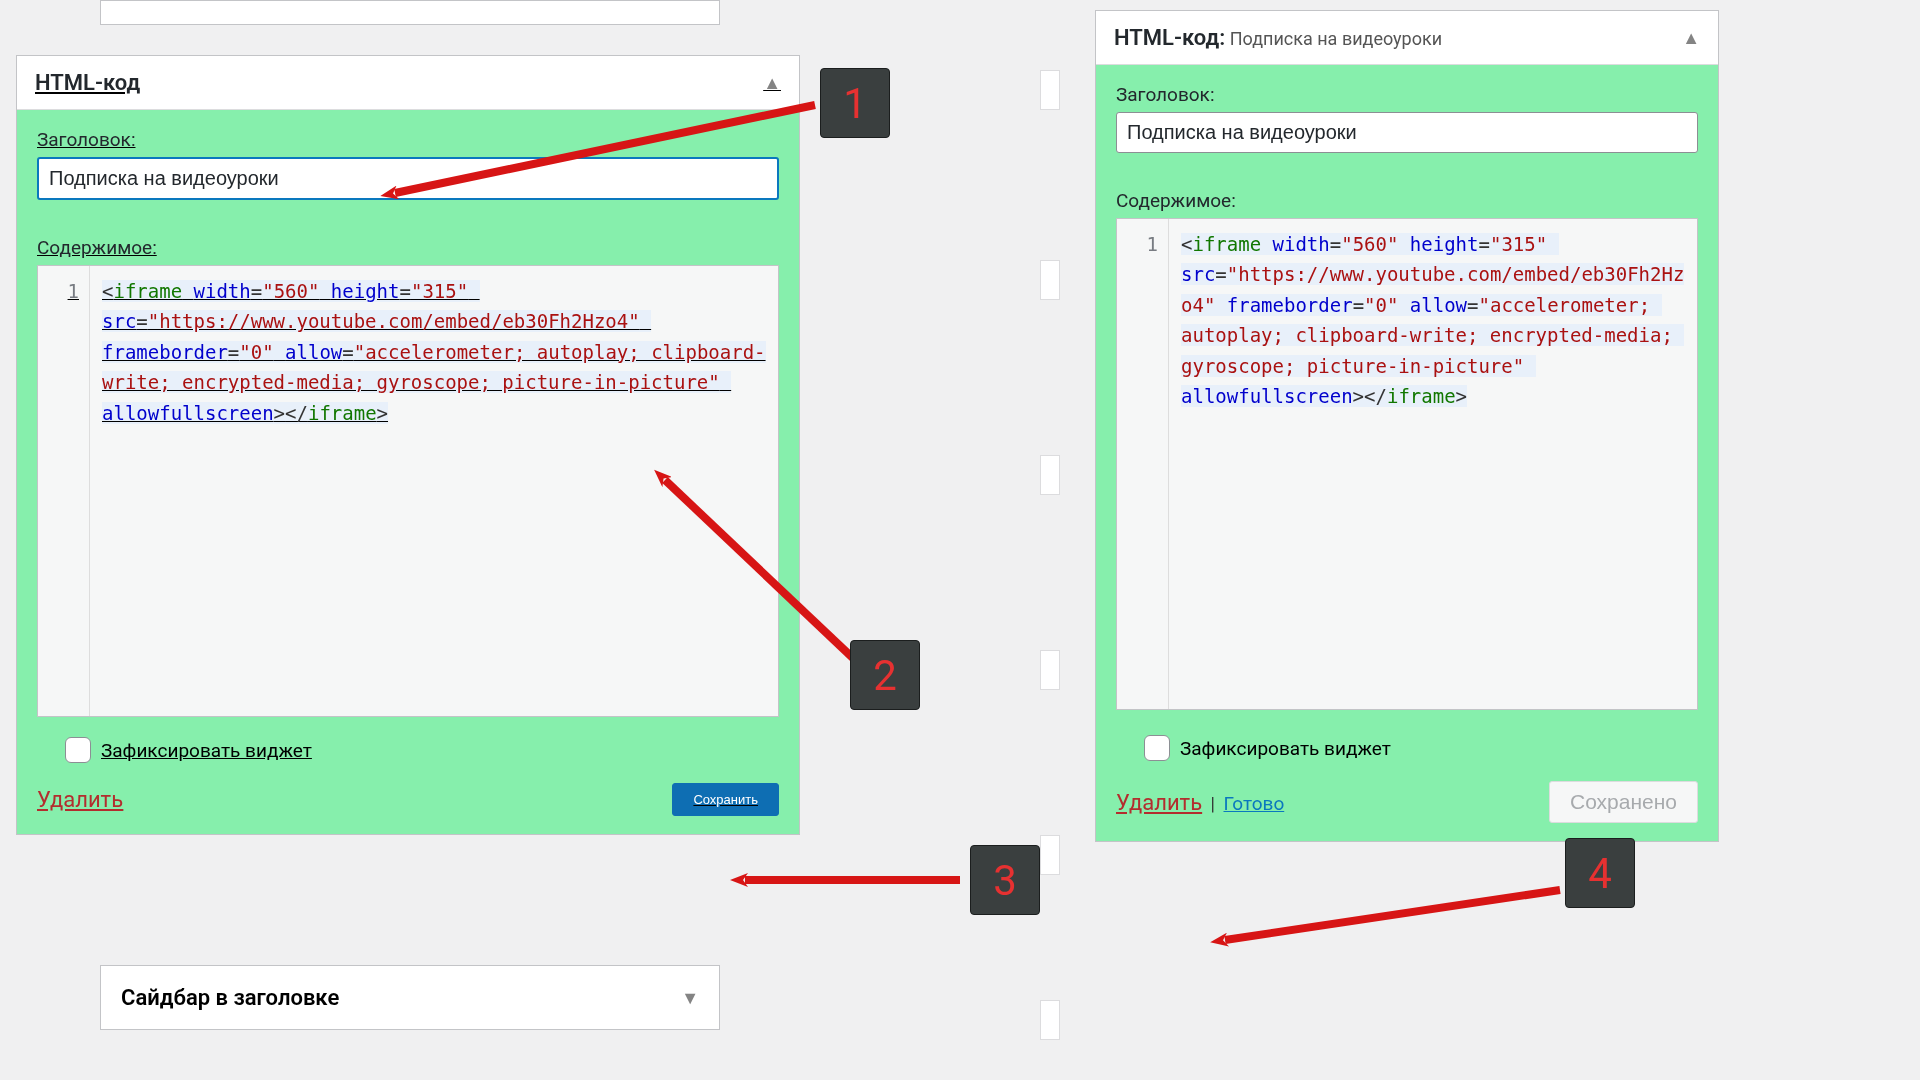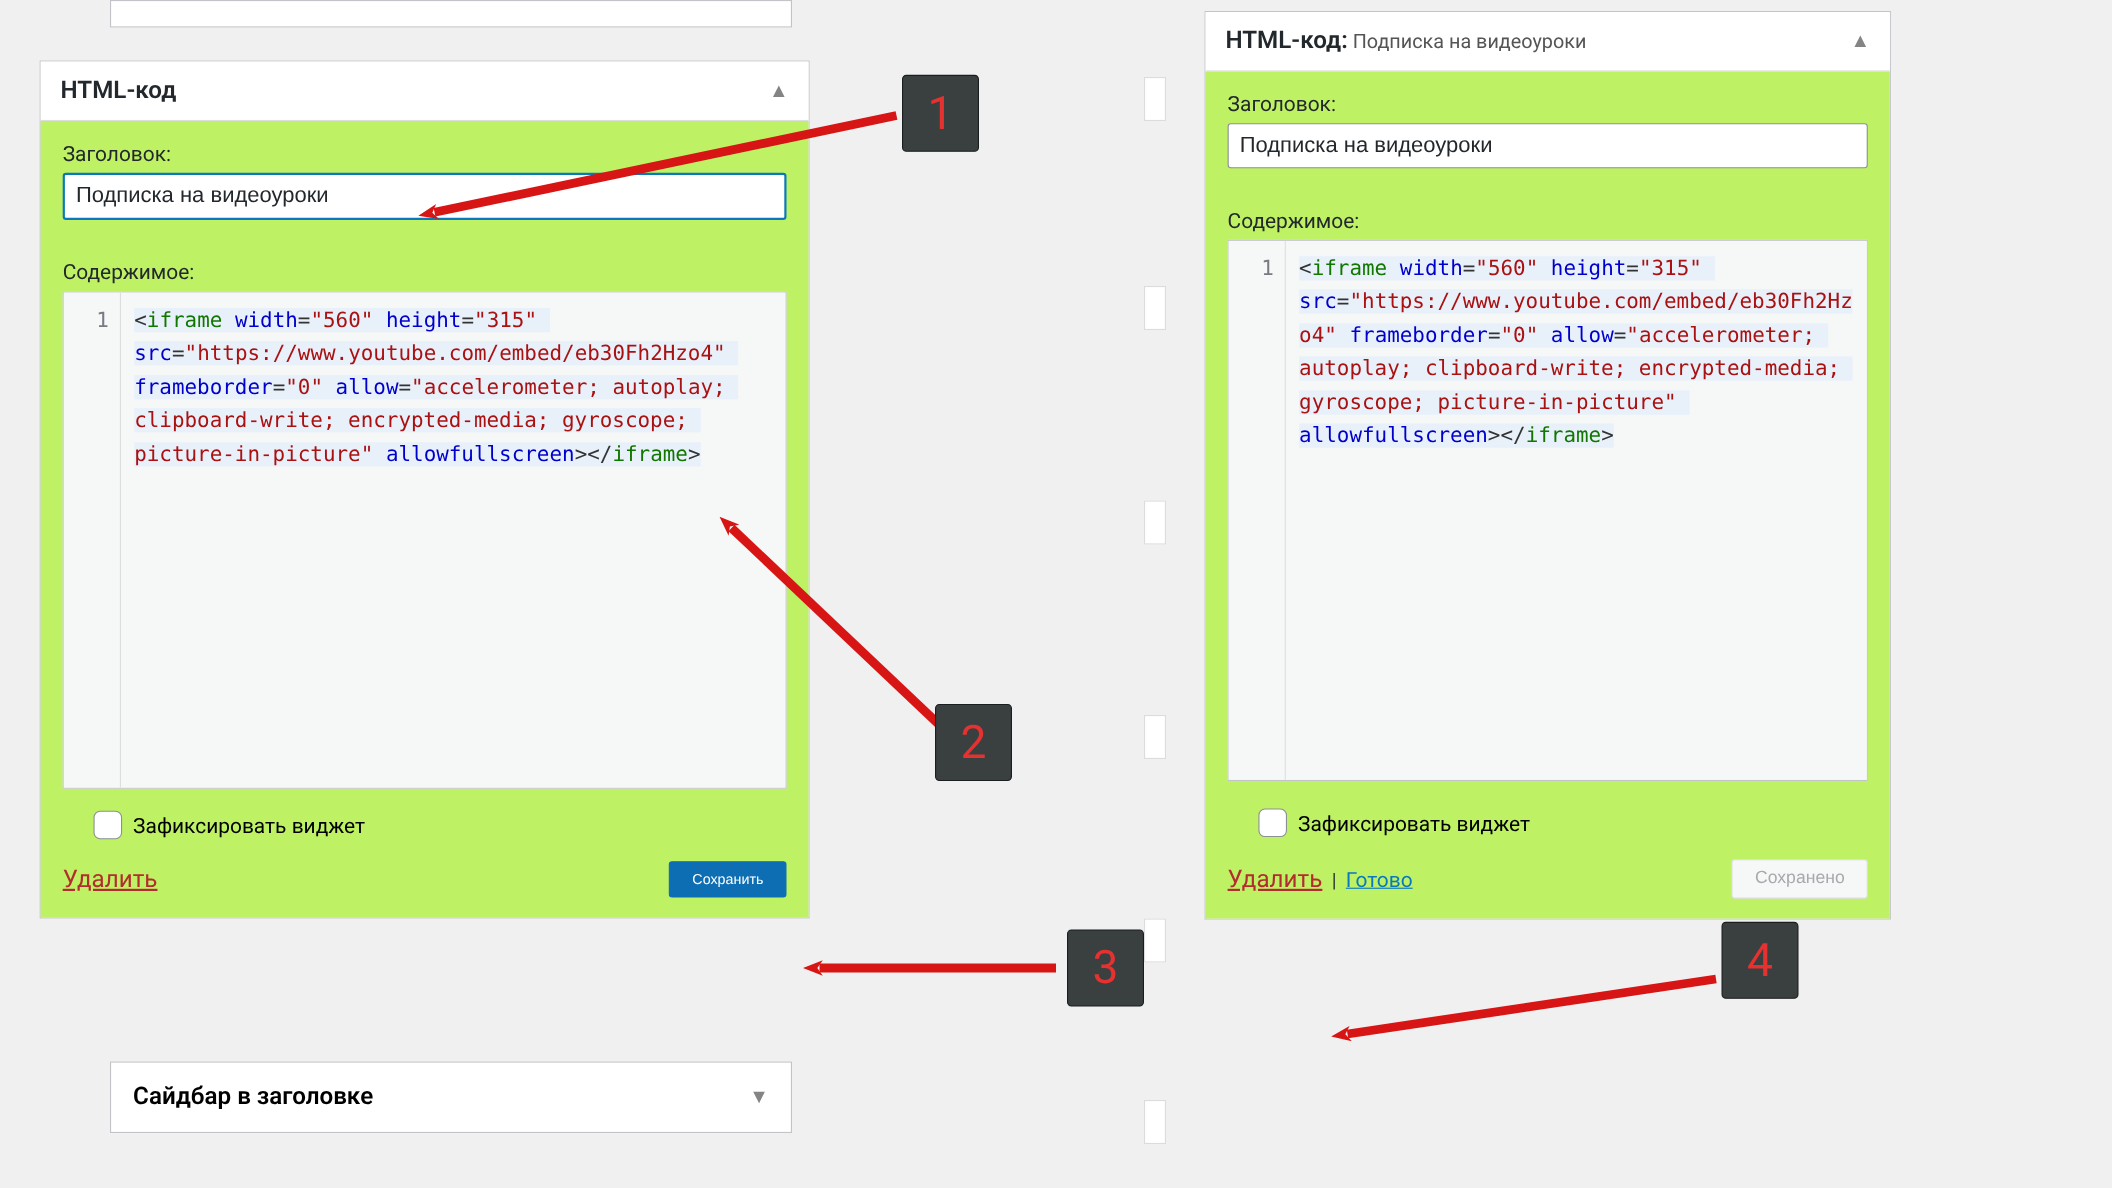--- a/index.html
+++ b/index.html
@@ -9,34 +9,34 @@
       width: 1920px;
       height: 1080px;
       position: relative;
       font-size: 18px;
     }
     .widget-box {
       background: #fff;
       border: 1px solid #c3c4c7;
       position: absolute;
     }
-    .widget-box.left { left: 36px; top: 55px; width: 700px; }
+    .widget-box.left { left: 16px; top: 55px; width: 784px; text-decoration: underline; }
     .widget-box.right { left: 1095px; top: 10px; width: 624px; }
     .widget-header {
       background: #fff;
       border-bottom: 1px solid #dcdcde;
       padding: 14px 18px;
       display: flex;
       justify-content: space-between;
       align-items: center;
     }
     .widget-title { font-weight: 600; font-size: 22px; color: #23282d; }
     .widget-subtitle { font-weight: 400; color: #555; }
     .chevron { color: #848484; font-size: 18px; }
-    .widget-body { padding: 18px 20px; background: #bef264; }
+    .widget-body { padding: 18px 20px; background: #86efac; }
     .field-label { font-size: 19px; color: #23282d; margin-bottom: 6px; display: block; }
     .text-input {
       width: 100%;
       padding: 8px 10px;
       font-size: 20px;
       border: 1px solid #8c8f94;
       border-radius: 3px;
       color: #23282d;
       background: #fff;
     }
@@ -119,21 +119,21 @@
       padding: 8px 20px;
       font-size: 13px;
       cursor: pointer;
     }
     .btn-saved {
       background: #f6f7f7;
       color: #a7aaad;
       border: 1px solid #dcdcde;
       border-radius: 3px;
       padding: 8px 20px;
-      font-size: 16px;
+      font-size: 21px;
     }
     
     .stub-box {
       border: 1px solid #c3c4c7;
       background: #fff;
       position: absolute;
     }
     .stub-box.top-left { left: 100px; top: 0; width: 620px; height: 25px; }
     .stub-box.bottom-left { left: 100px; top: 965px; width: 620px; height: 65px; padding: 16px 20px; display: flex; justify-content: space-between; align-items: center; }
     .stub-title { font-weight: 600; font-size: 22px; }

